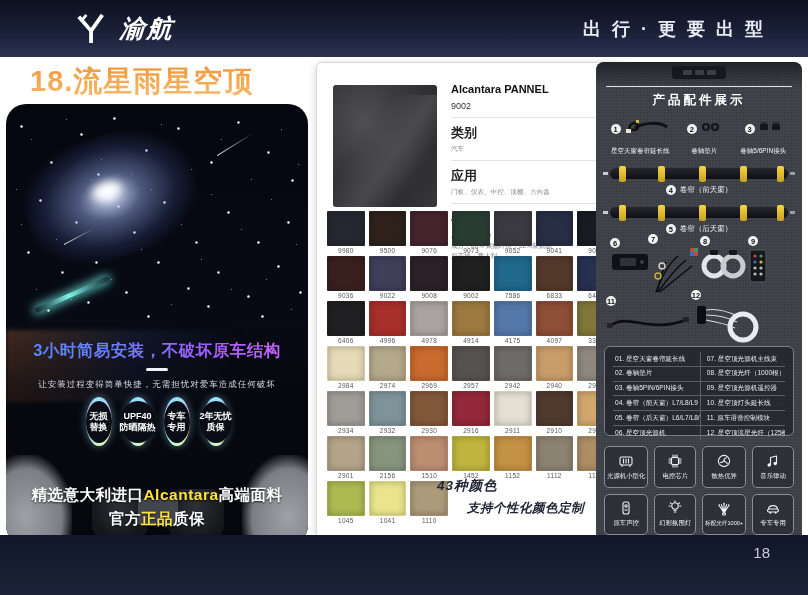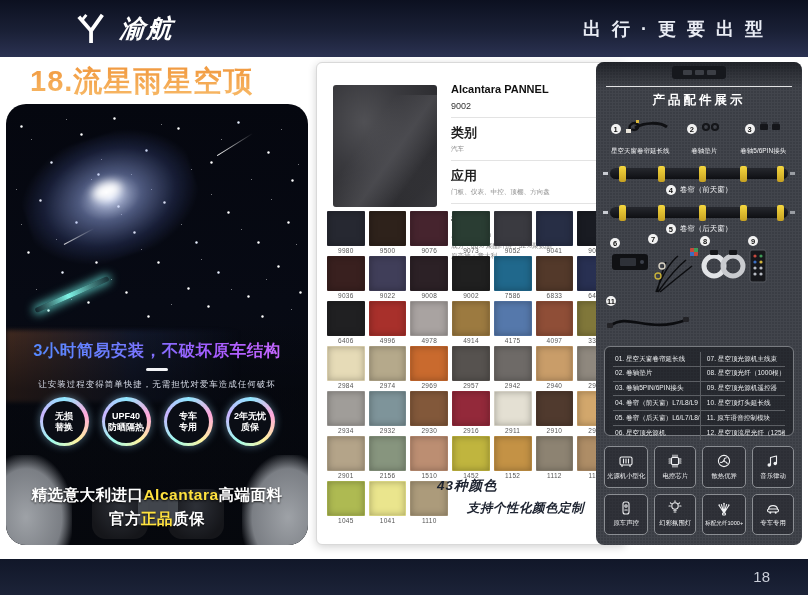--- a/index.html
+++ b/index.html
@@ -7,21 +7,21 @@
 
   
   .topbar{position:absolute;left:0;top:0;width:808px;height:57px;
     background:linear-gradient(180deg,#0c1020 0%,#1a2036 55%,#2b3252 100%);
     display:flex;align-items:center;justify-content:space-between;padding:0 34px 0 72px;box-sizing:border-box;}
   .brand{display:flex;align-items:center;gap:8px;}
   .brand-text{color:#fff;font-size:25px;font-weight:800;font-style:italic;letter-spacing:2px;transform:skewX(-4deg);}
   .slogan{color:#e9ecf4;font-size:18px;font-weight:600;letter-spacing:11px;}
 
   
-  .botbar{position:absolute;left:0;bottom:0;width:808px;height:36px;
+  .botbar{position:absolute;left:0;bottom:0;width:808px;height:60px;
     background:linear-gradient(180deg,#111729,#1c2338);}
   .pagenum{position:absolute;right:38px;top:9px;color:#c9cdd8;font-size:15px;}
 
   
   .sec-title{position:absolute;left:30px;top:62px;margin:0;font-size:29px;font-weight:800;letter-spacing:1px;
     background:linear-gradient(180deg,#f0953a,#f8bd6c);-webkit-background-clip:text;background-clip:text;
     color:transparent;-webkit-text-fill-color:transparent;}
   .hero{position:absolute;left:6px;top:104px;width:302px;height:441px;border-radius:20px;overflow:hidden;
     background:linear-gradient(180deg,#05070f 0%,#070a14 45%,#0a0c12 100%);}
   .stars-a,.stars-b{position:absolute;left:0;top:0;width:1.4px;height:1.4px;border-radius:50%;background:transparent;}
@@ -64,21 +64,21 @@
   .headrest{position:absolute;bottom:6px;width:56px;height:50px;border-radius:14px;
     background:radial-gradient(ellipse at 50% 35%,#2d3037,#15161a 75%);}
   .headrest.h1{left:86px;} .headrest.h2{left:162px;}
   .screen-mid{position:absolute;left:132px;bottom:20px;width:40px;height:26px;border-radius:3px;background:#484c53;opacity:.9;}
   .install-title{position:absolute;left:0;right:0;top:236px;text-align:center;font-size:16.5px;font-weight:800;letter-spacing:.5px;
     background:linear-gradient(90deg,#4e8dff 0%,#6f7bff 38%,#a55cff 68%,#d36bff 100%);
     -webkit-background-clip:text;background-clip:text;color:transparent;-webkit-text-fill-color:transparent;}
   .install-dash{position:absolute;left:50%;top:264px;width:22px;height:3px;margin-left:-11px;border-radius:2px;background:#f2f3f6;}
   .install-sub{position:absolute;left:0;right:0;top:275px;text-align:center;font-size:8.5px;letter-spacing:1px;color:#d5dae6;}
   .badges{position:absolute;left:0;right:0;top:293px;display:flex;justify-content:center;gap:13px;}
-  .badge{width:49px;height:49px;border-radius:50%;display:flex;align-items:center;justify-content:center;
+  .badge{width:26px;height:49px;border-radius:50%;display:flex;align-items:center;justify-content:center;
     background:conic-gradient(#8fe7ff,#ffa8dc,#fff3a0,#9ffcf0,#c9b4ff,#8fe7ff);
     box-shadow:0 0 8px rgba(160,220,255,.45);}
   .badge-inner{width:42px;height:42px;border-radius:50%;background:#0a0d15;display:flex;flex-direction:column;
     align-items:center;justify-content:center;line-height:1.15;}
   .badge-inner div{color:#fff;font-size:9px;font-weight:800;white-space:nowrap;}
   .mat-line{position:absolute;left:0;right:0;text-align:center;font-size:15.5px;font-weight:800;color:#fff;
     text-shadow:0 1px 2px rgba(0,0,0,.8);letter-spacing:.5px;}
   .mat-line .hl{color:#ffe23f;}
   #mat-line1{top:381px;} #mat-line2{top:405px;}
 
@@ -529,20 +529,28 @@
             </svg></span>
         </div>
         <div class="loose" style="left: 10px; top: 62px;">
           <span class="numc">11</span>
           <span><svg width="84" height="26" viewBox="0 0 84 26">
               <path d="M4 18 C22 4 42 26 80 12" stroke="#0c0d10" stroke-width="2.6" fill="none"></path>
               <rect x="1" y="15" width="6" height="5" rx="1" fill="#232327"></rect>
               <rect x="77" y="9" width="6" height="5" rx="1" fill="#232327"></rect>
             </svg></span>
         </div>
+        <div class="loose" style="left: 95px; top: 56px;">
+          <span class="numc">12</span>
+          <span><svg width="72" height="42" viewBox="0 0 72 42">
+              <rect x="6" y="4" width="9" height="18" rx="2" fill="#0c0d10"></rect>
+              <path d="M15 8 C28 6 38 10 46 14 M15 13 C28 13 38 16 46 20 M15 18 C26 20 36 22 44 26" stroke="#d9dbde" stroke-width="1.2" fill="none"></path>
+              <circle cx="52" cy="25" r="13" stroke="#e9ebee" stroke-width="5" fill="none"></circle>
+            </svg></span>
+        </div>
       </div>
     <div class="detail">
       <div class="detail-table" id="detail-table">
           <div class="d-cell">01. 星空天窗卷帘延长线</div>
           <div class="d-cell rightc">07. 星空顶光源机主线束</div>
           <div class="d-cell">02. 卷轴垫片</div>
           <div class="d-cell rightc">08. 星空顶光纤（1000根）</div>
           <div class="d-cell">03. 卷轴5PIN/6PIN接头</div>
           <div class="d-cell rightc">09. 星空顶光源机遥控器</div>
           <div class="d-cell">04. 卷帘（前天窗）L7/L8/L9</div>

